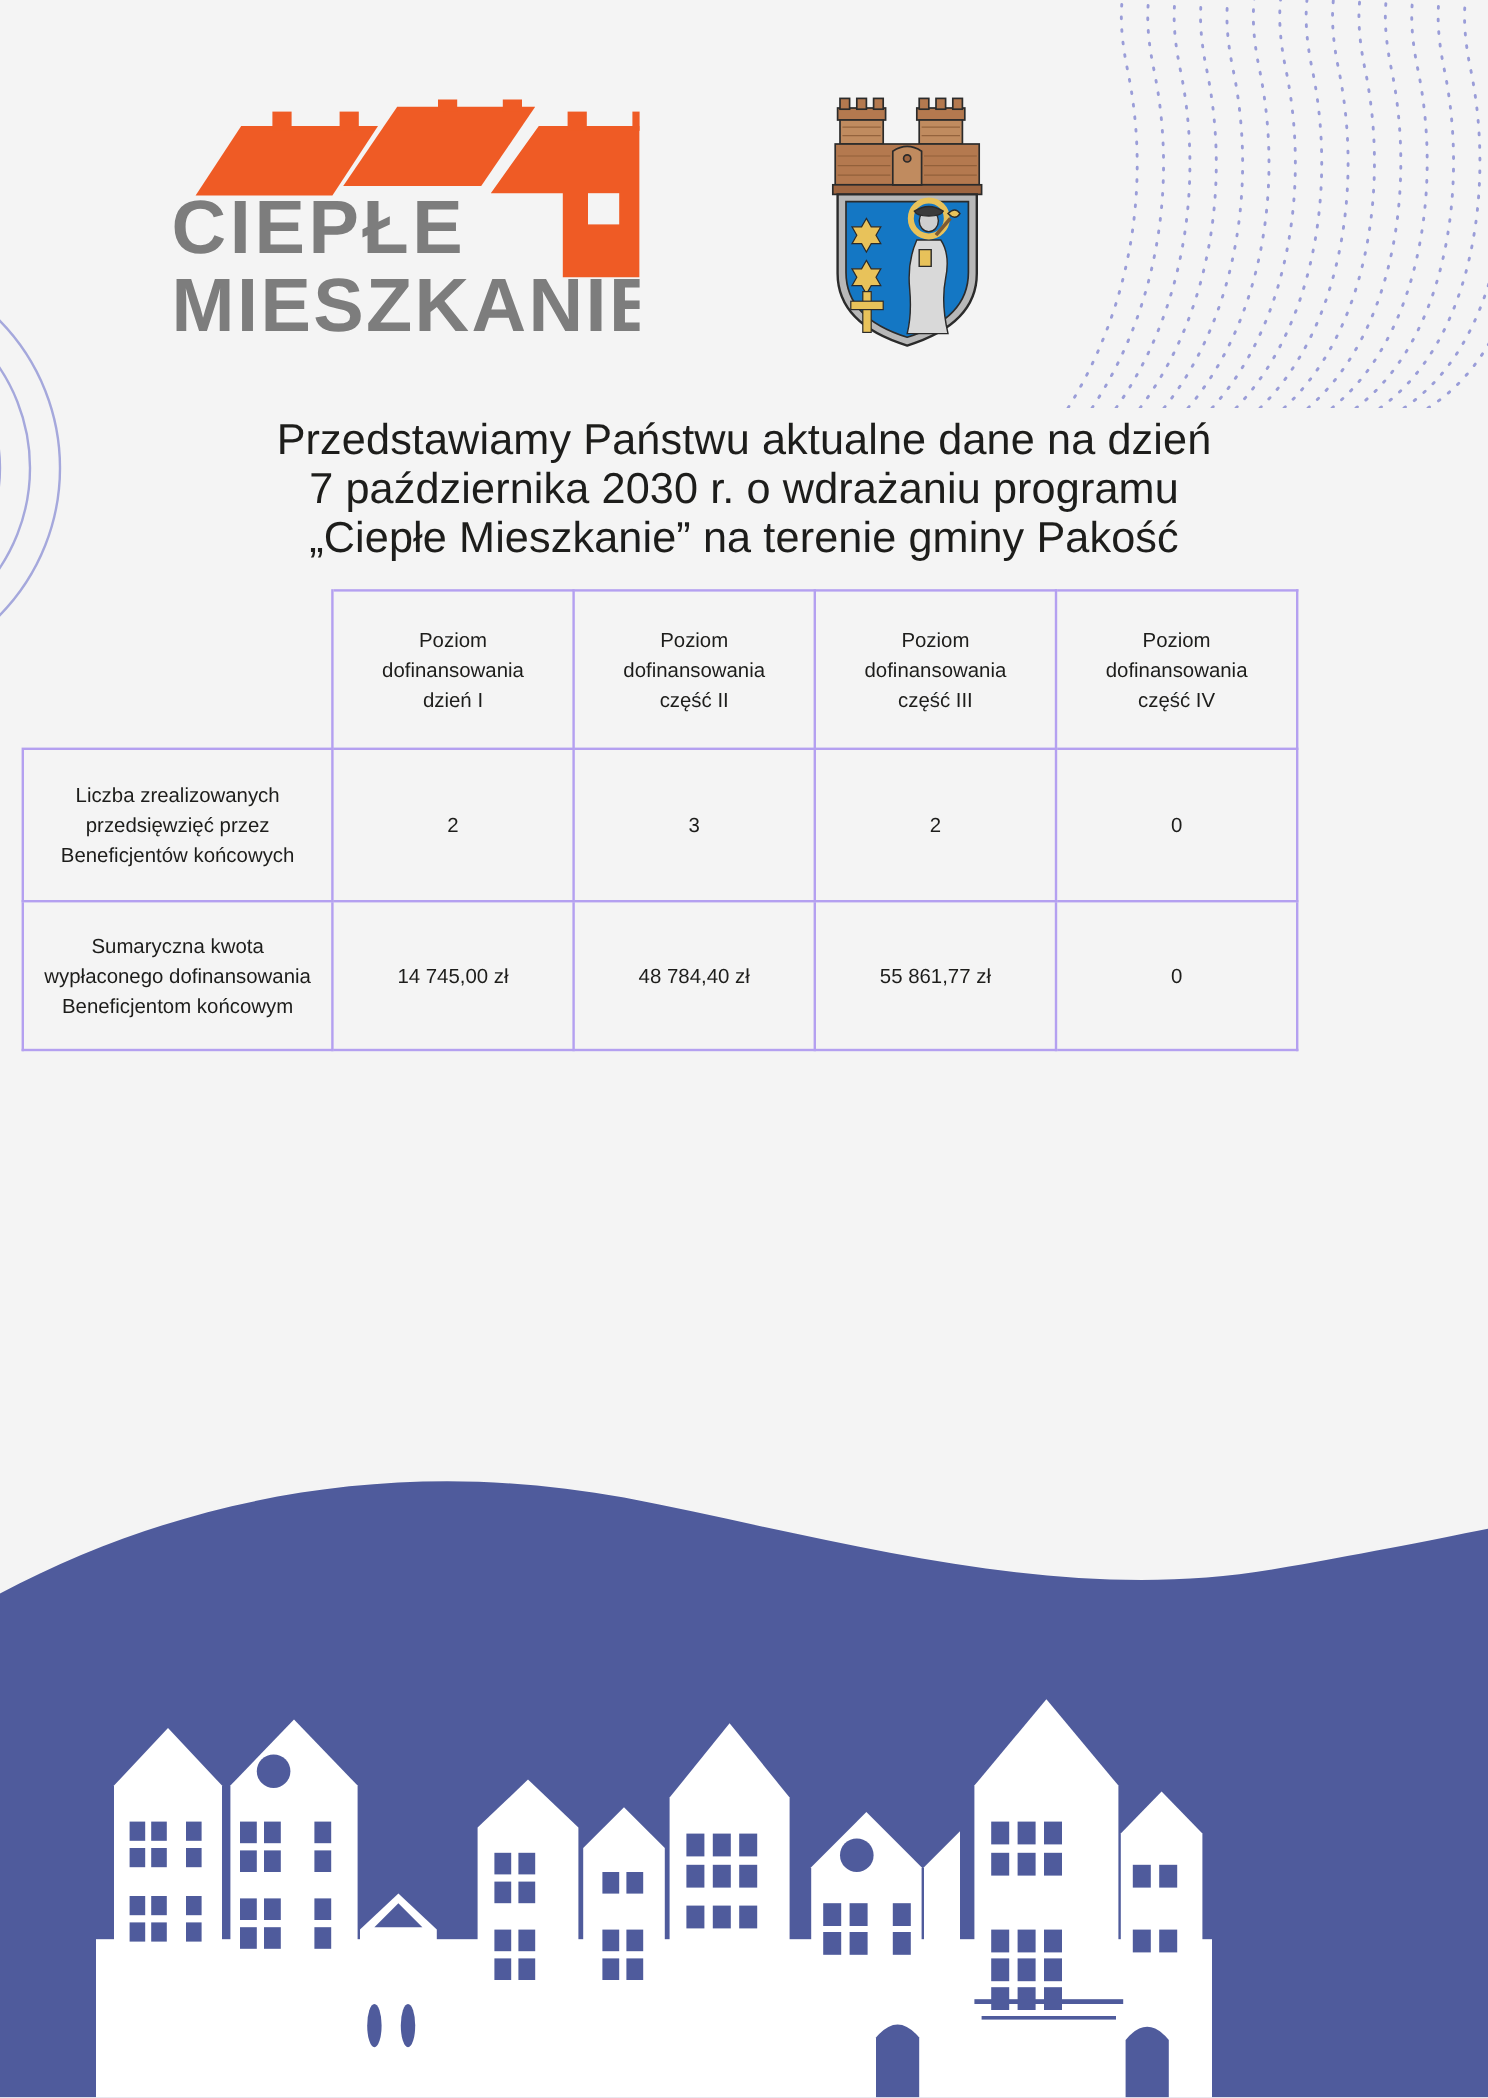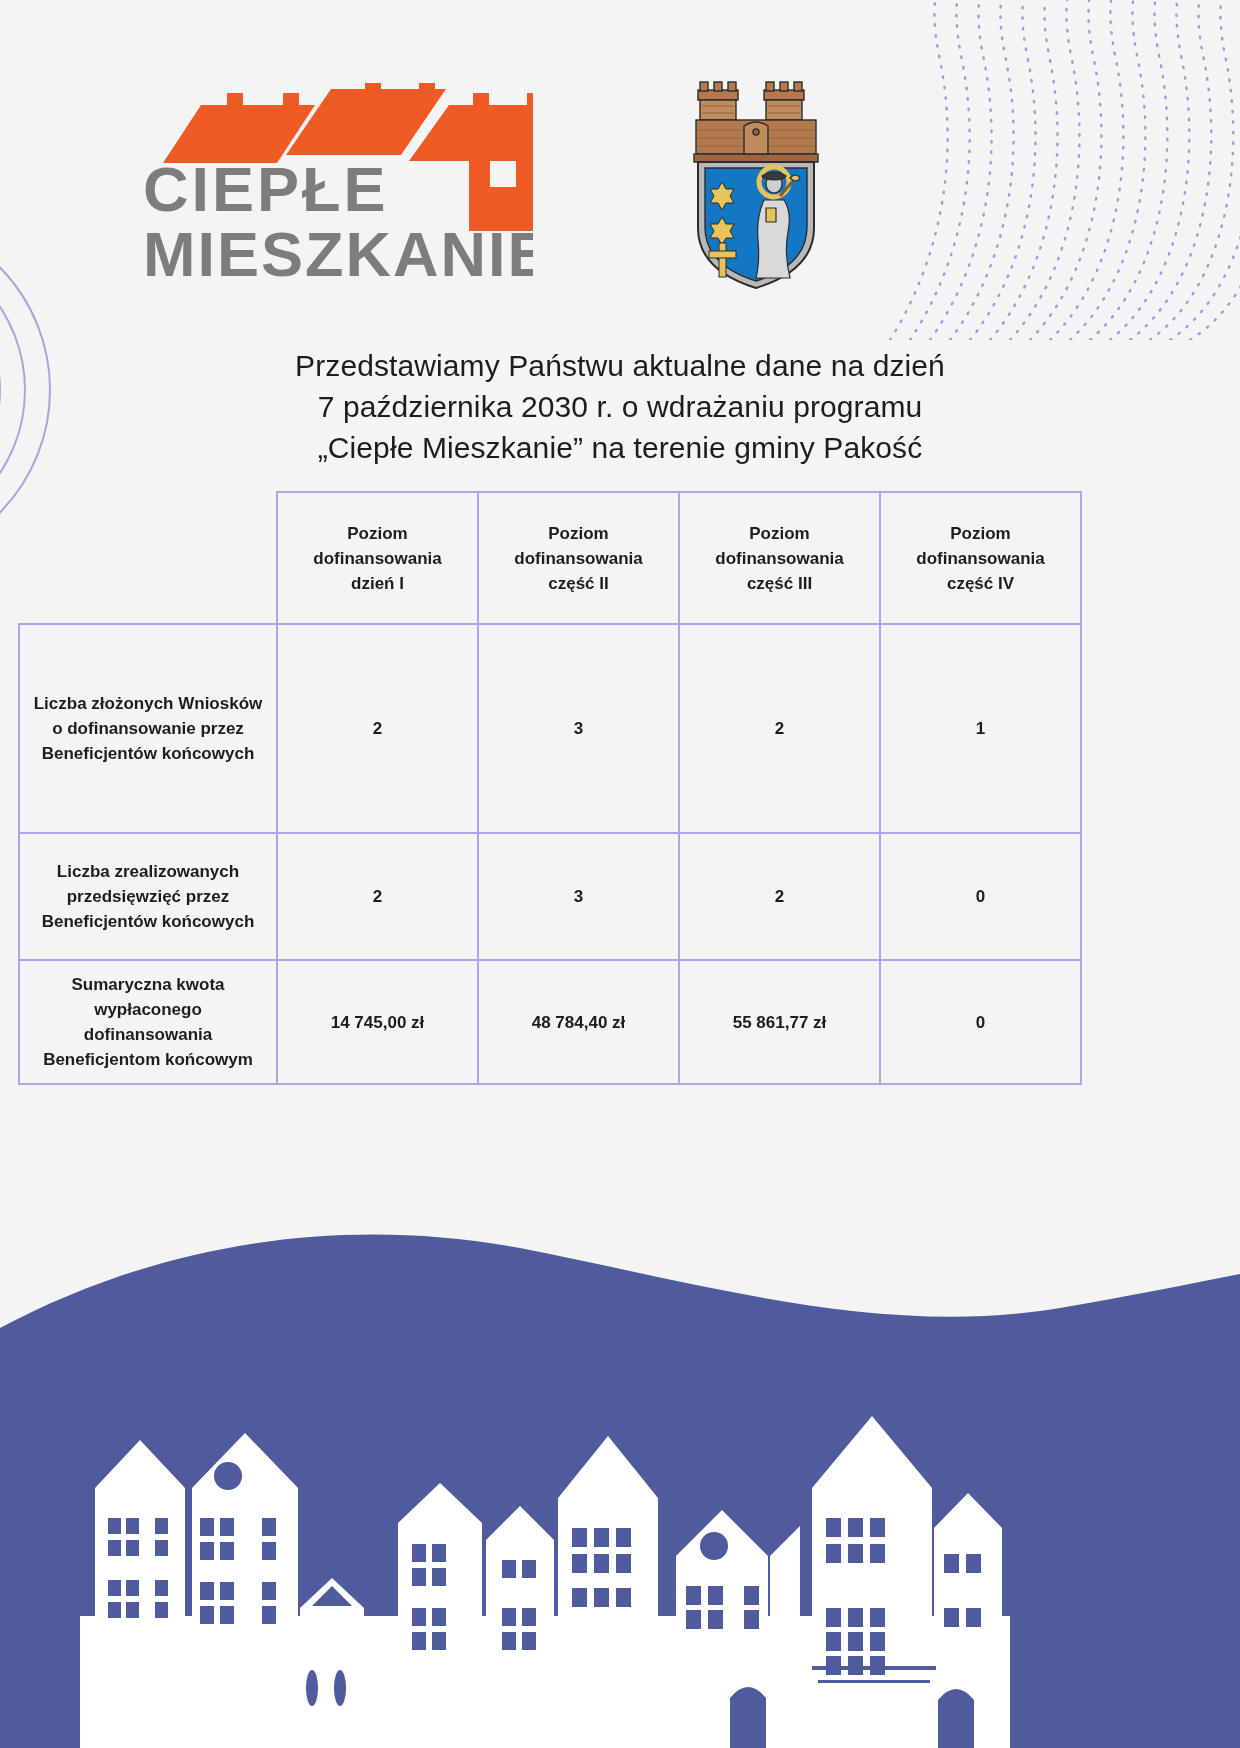--- a/index.html
+++ b/index.html
@@ -58,41 +58,41 @@
     height: 212px;
   }
 
   
   .intro-title {
     position: absolute;
     top: 345px;
     left: 0;
     width: 1240px;
     text-align: center;
-    font-size: 30px;
+    font-size: 36px;
     line-height: 41px;
     font-weight: 400;
     color: #1d1d1b;
     letter-spacing: 0.1px;
   }
   .intro-title div { white-space: nowrap; }
 
   
   #data-table {
     position: absolute;
     top: 491px;
     left: 18px;
     width: 1064px;
     border-collapse: collapse;
     table-layout: fixed;
   }
   #data-table td, #data-table th {
     border: 2px solid #b4a0f0;
     background: #f4f4f4;
-    font-weight: 700;
+    font-weight: 400;
     font-size: 17px;
     line-height: 25px;
     color: #1d1d1b;
     text-align: center;
     vertical-align: middle;
     padding: 6px 8px;
   }
   #data-table .corner-cell {
     border-top-color: transparent;
     border-left-color: transparent;
@@ -270,27 +270,20 @@
         <span>część III</span>
       </th>
       <th>
         <span>Poziom</span><br>
         <span>dofinansowania</span><br>
         <span>część IV</span>
       </th>
     </tr>
   </thead>
   <tbody>
-    <tr class="row-1">
-      <td class="rowlabel">Liczba złożonych Wniosków o dofinansowanie przez Beneficjentów końcowych</td>
-      <td class="cellval">2</td>
-      <td class="cellval">3</td>
-      <td class="cellval">2</td>
-      <td class="cellval">1</td>
-    </tr>
     <tr class="row-2">
       <td class="rowlabel">Liczba zrealizowanych przedsięwzięć przez Beneficjentów końcowych</td>
       <td class="cellval">2</td>
       <td class="cellval">3</td>
       <td class="cellval">2</td>
       <td class="cellval">0</td>
     </tr>
     <tr class="row-3">
       <td class="rowlabel">Sumaryczna kwota wypłaconego dofinansowania Beneficjentom końcowym</td>
       <td class="cellval">14 745,00 zł</td>

